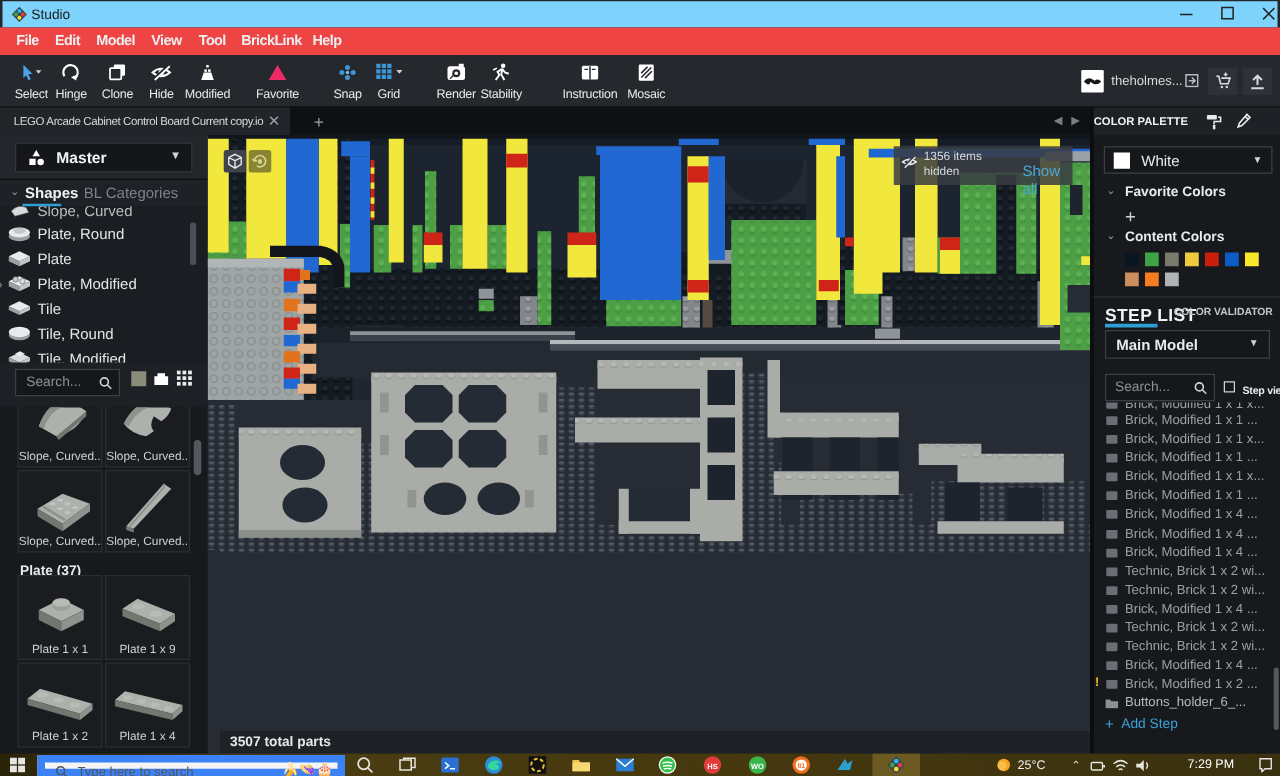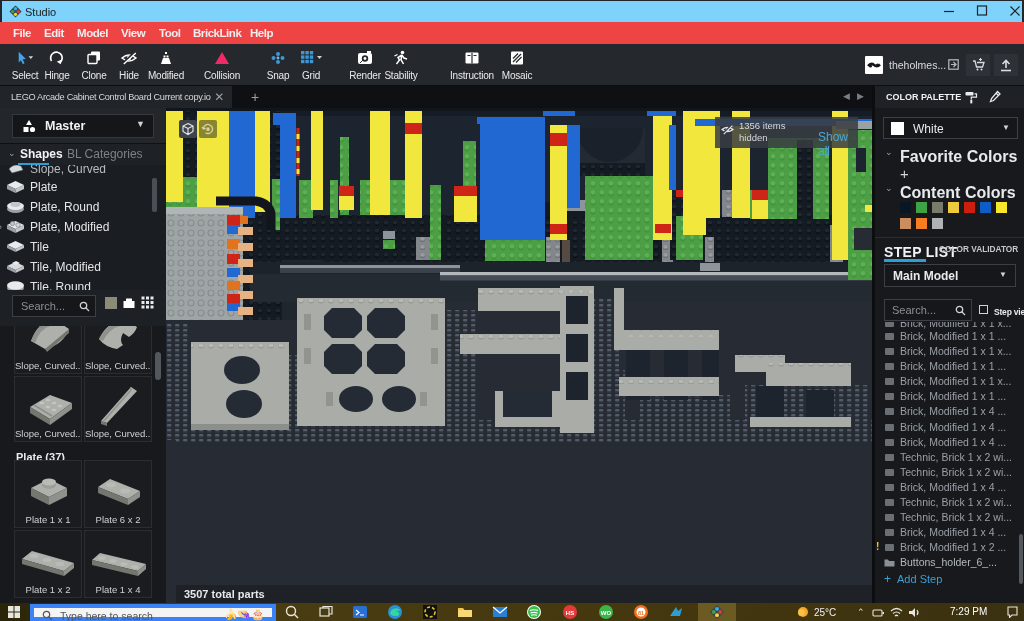--- a/index.html
+++ b/index.html
@@ -41,30 +41,30 @@
 .cell .clb { position:absolute; bottom:2px; width:100%; text-align:center; font-size:9.5px; color:#cfd2d4; white-space:nowrap; overflow:hidden; }
 
 
 #viewport { position:absolute; left:166px; top:108px; width:706px; height:495px; background:#262b34; overflow:hidden; }
 #statusbar { position:absolute; left:10px; top:477px; width:696px; height:18px; background:#1e2126; color:#e6e8ea; font-size:11px; font-weight:bold; line-height:18px; padding-left:8px; }
 #hiddenoverlay { position:absolute; left:549px; top:9px; width:143px; height:31px; background:rgba(56,60,66,0.85); color:#d7dadd; font-size:9.5px; }
 
 
 
 #rightpanel { position:absolute; left:872px; top:86px; width:152px; height:517px; background:#17191d; border-left:3px solid #0b0d0f; }
-.rpheader { position:absolute; left:0; top:0; width:149px; height:22px; background:#1e2227; color:#f0f2f4; font-size:9px; font-weight:bold; letter-spacing:0; line-height:22px; padding-left:11px; white-space:nowrap; }
-.sect-label { color:#e8eaec; font-size:16px; font-weight:bold; }
+.rpheader { position:absolute; left:0; top:0; width:149px; height:22px; background:#1e2227; color:#f0f2f4; font-size:9px; font-weight:bold; letter-spacing:0; line-height:22px; white-space:nowrap; }
+.sect-label { color:#e8eaec; font-size:11px; font-weight:bold; }
 #steptabs { position:absolute; left:0; top:151px; width:149px; height:26px; background:#17191d; border-top:1px solid #2a2d33; }
 #steplist { position:absolute; left:0; top:236px; width:149px; height:263px; overflow:hidden; }
 .srow { position:relative; height:15.1px; font-size:10.5px; color:#9aa0a6; white-space:nowrap; }
 .srow .bic { position:absolute; left:10px; top:4px; width:9px; height:7px; background:#6a6f75; border-radius:1px; }
 
 
 #taskbar { position:absolute; left:0; top:603px; width:1024px; height:18px; background:#3a3110; }
-#tsearch { position:absolute; left:30px; top:1px; width:246px; height:17px; background:#f4f4f4; border:4px solid #3b82f6; color:#555; font-size:10.5px; line-height:15px; }
+#tsearch { position:absolute; left:30px; top:1px; width:246px; height:17px; background:#f4f4f4; border:6px solid #3b82f6; color:#555; font-size:10.5px; line-height:15px; }
 .tbicon { position:absolute; top:1px; width:16px; height:16px; }
 #clock { position:absolute; left:950px; top:3px; color:#fff; font-size:10px; }
 </style>
 </head>
 <body>
 
 <div id="titlebar">
   <svg class="logo" viewBox="0 0 16 16">
     <rect x="1" y="1" width="10.6" height="10.6" rx="1.5" transform="rotate(45 8 8) translate(2.2 2.2) scale(0.73)" fill="#2c3e50"></rect>
     <g>
@@ -134,21 +134,21 @@
         <rect x="6.5" y="5.5" width="2" height="2" fill="#fff"></rect>
         <rect x="9.5" y="5.5" width="2" height="2" fill="#fff"></rect>
         <rect x="8" y="2" width="2" height="2" fill="#fff"></rect>
       </svg>
     <div class="lb">Modified</div>
   </div>
   <div class="tbi" style="left:196px;width:52px;">
     <svg class="ic" viewBox="0 0 18 16">
         <path d="M9 2 L16 14 L2 14 Z" fill="#ef2a67"></path>
       </svg>
-    <div class="lb">Collision</div>
+    <div class="lb">Favorite</div>
   </div>
   <div class="tbi" style="left:258px;width:40px;">
     <svg class="ic" viewBox="0 0 18 16">
         <circle cx="9" cy="4" r="2" fill="#3e97d4"></circle>
         <circle cx="4.5" cy="8" r="2" fill="#3e97d4"></circle>
         <circle cx="13.5" cy="8" r="2" fill="#3e97d4"></circle>
         <circle cx="9" cy="12" r="2" fill="#3e97d4"></circle>
         <circle cx="9" cy="8" r="1.4" fill="#79b9e2"></circle>
       </svg>
     <div class="lb">Snap</div>
@@ -263,34 +263,34 @@
     <div style="position:absolute;left:18px;top:19px;width:31px;height:3px;background:#2e9fd4;"></div>
   </div>
   <div id="catlist">
     <div class="catrow" style="height:12px;line-height:8px;">
       <svg style="position:absolute;left:6px;top:-4px;width:20px;height:14px;" viewBox="0 0 20 14">
           <path d="M3 8 Q8 2 15 5 L17 9 L6 12 Z" fill="#d8dadc" stroke="#55595e" stroke-width="0.5"></path>
         </svg>
       <span style="color:#b9bcbf;">Slope, Curved</span>
     </div>
     <div class="catrow">
+      <svg style="position:absolute;left:5px;top:2px;width:21px;height:15px;" viewBox="0 0 21 15">
+          <ellipse cx="10.5" cy="10" rx="8.5" ry="4" fill="#9aa0a4"></ellipse>
+          <ellipse cx="10.5" cy="7" rx="8.5" ry="4" fill="#e8eaec"></ellipse>
+          <ellipse cx="10.5" cy="5.5" rx="5" ry="2.4" fill="#c2c6c9"></ellipse>
+        </svg>
+      Plate, Round
+    </div>
+    <div class="catrow">
       <svg style="position:absolute;left:5px;top:3px;width:21px;height:14px;" viewBox="0 0 21 14">
           <polygon points="10.5,1 19,5 10.5,9 2,5" fill="#e8eaec"></polygon>
           <polygon points="2,5 10.5,9 10.5,13 2,9" fill="#9aa0a4"></polygon>
           <polygon points="19,5 10.5,9 10.5,13 19,9" fill="#c2c6c9"></polygon>
         </svg>
       Plate
-    </div>
-    <div class="catrow">
-      <svg style="position:absolute;left:5px;top:2px;width:21px;height:15px;" viewBox="0 0 21 15">
-          <ellipse cx="10.5" cy="10" rx="8.5" ry="4" fill="#9aa0a4"></ellipse>
-          <ellipse cx="10.5" cy="7" rx="8.5" ry="4" fill="#e8eaec"></ellipse>
-          <ellipse cx="10.5" cy="5.5" rx="5" ry="2.4" fill="#c2c6c9"></ellipse>
-        </svg>
-      Plate, Round
     </div>
     <div class="catrow">
       <span style="position:absolute;left:-1px;top:0;color:#9aa0a6;font-size:9px;">›</span>
       <svg style="position:absolute;left:5px;top:2px;width:21px;height:15px;" viewBox="0 0 21 15">
           <polygon points="10.5,2 19,6 10.5,10 2,6" fill="#e8eaec"></polygon>
           <polygon points="2,6 10.5,10 10.5,14 2,10" fill="#9aa0a4"></polygon>
           <polygon points="19,6 10.5,10 10.5,14 19,10" fill="#c2c6c9"></polygon>
           <circle cx="7.5" cy="4.5" r="2.2" fill="#c2c6c9" stroke="#6a6f74" stroke-width="0.6"></circle>
           <circle cx="13" cy="6" r="2.2" fill="#d8dadc" stroke="#6a6f74" stroke-width="0.6"></circle>
         </svg>
@@ -299,33 +299,33 @@
     <div class="catrow">
       <svg style="position:absolute;left:5px;top:3px;width:21px;height:14px;" viewBox="0 0 21 14">
           <polygon points="10.5,1 19,5 10.5,9 2,5" fill="#e8eaec"></polygon>
           <polygon points="2,5 10.5,9 10.5,12 2,8" fill="#9aa0a4"></polygon>
           <polygon points="19,5 10.5,9 10.5,12 19,8" fill="#c2c6c9"></polygon>
         </svg>
       Tile
     </div>
     <div class="catrow">
       <svg style="position:absolute;left:5px;top:2px;width:21px;height:15px;" viewBox="0 0 21 15">
+          <ellipse cx="10.5" cy="9" rx="8.5" ry="4.2" fill="#9aa0a4"></ellipse>
+          <ellipse cx="10.5" cy="6.5" rx="8.5" ry="4.2" fill="#e8eaec"></ellipse>
+        </svg>
+      Tile, Round
+    </div>
+    <div class="catrow">
+      <svg style="position:absolute;left:5px;top:2px;width:21px;height:15px;" viewBox="0 0 21 15">
           <polygon points="10.5,3 19,7 10.5,11 2,7" fill="#d8dadc"></polygon>
           <polygon points="2,7 10.5,11 10.5,14 2,10" fill="#9aa0a4"></polygon>
           <polygon points="19,7 10.5,11 10.5,14 19,10" fill="#c2c6c9"></polygon>
           <path d="M7 4 l4-2 l4 2 l-4 2 z" fill="#e8eaec"></path>
         </svg>
       Tile, Modified
-    </div>
-    <div class="catrow">
-      <svg style="position:absolute;left:5px;top:2px;width:21px;height:15px;" viewBox="0 0 21 15">
-          <ellipse cx="10.5" cy="9" rx="8.5" ry="4.2" fill="#9aa0a4"></ellipse>
-          <ellipse cx="10.5" cy="6.5" rx="8.5" ry="4.2" fill="#e8eaec"></ellipse>
-        </svg>
-      Tile, Round
     </div>
   </div>
   <div style="position:absolute;left:152px;top:70px;width:5px;height:34px;background:#4a4f55;border-radius:2px;"></div>
   <div id="searchrow">
     <div style="position:absolute;left:12px;top:5px;width:84px;height:22px;background:#15171a;border:1px solid #3c4046;">
       <span style="position:absolute;left:8px;top:4px;font-size:11px;color:#8a9096;">Search...</span>
       <svg style="position:absolute;right:5px;top:5px;width:11px;height:11px;" viewBox="0 0 11 11">
           <circle cx="4.5" cy="4.5" r="3.2" fill="none" stroke="#cfd3d6" stroke-width="1.3"></circle>
           <line x1="7" y1="7" x2="10" y2="10" stroke="#cfd3d6" stroke-width="1.3"></line>
         </svg>
@@ -411,21 +411,21 @@
       <div class="clb">Plate 1 x 1</div>
     </div>
     <div class="cell" style="left:84px;top:134px;width:68px;height:68px;">
       <svg style="position:absolute;left:5px;top:12px;width:58px;height:40px;" viewBox="0 0 58 40">
           <polygon points="20,6 50,18 38,26 8,14" fill="#adb0ab"></polygon>
           <polygon points="8,14 38,26 38,32 8,20" fill="#74776f"></polygon>
           <polygon points="50,18 38,26 38,32 50,24" fill="#8e918c"></polygon>
           <ellipse cx="21" cy="12" rx="5" ry="2.4" fill="#b8bbb6"></ellipse>
           <ellipse cx="35" cy="18" rx="5" ry="2.4" fill="#b8bbb6"></ellipse>
         </svg>
-      <div class="clb">Plate 6 x 2</div>
+      <div class="clb">Plate 1 x 9</div>
     </div>
 
     <div class="cell" style="left:14px;top:204px;width:68px;height:68px;">
       <svg style="position:absolute;left:3px;top:12px;width:62px;height:40px;" viewBox="0 0 62 40">
           <polygon points="14,8 56,20 46,28 4,16" fill="#adb0ab"></polygon>
           <polygon points="4,16 46,28 46,33 4,21" fill="#74776f"></polygon>
           <polygon points="56,20 46,28 46,33 56,25" fill="#8e918c"></polygon>
           <ellipse cx="16" cy="13" rx="4.4" ry="2.2" fill="#b8bbb6"></ellipse>
           <ellipse cx="29" cy="17" rx="4.4" ry="2.2" fill="#b8bbb6"></ellipse>
           <ellipse cx="42" cy="21" rx="4.4" ry="2.2" fill="#b8bbb6"></ellipse>

